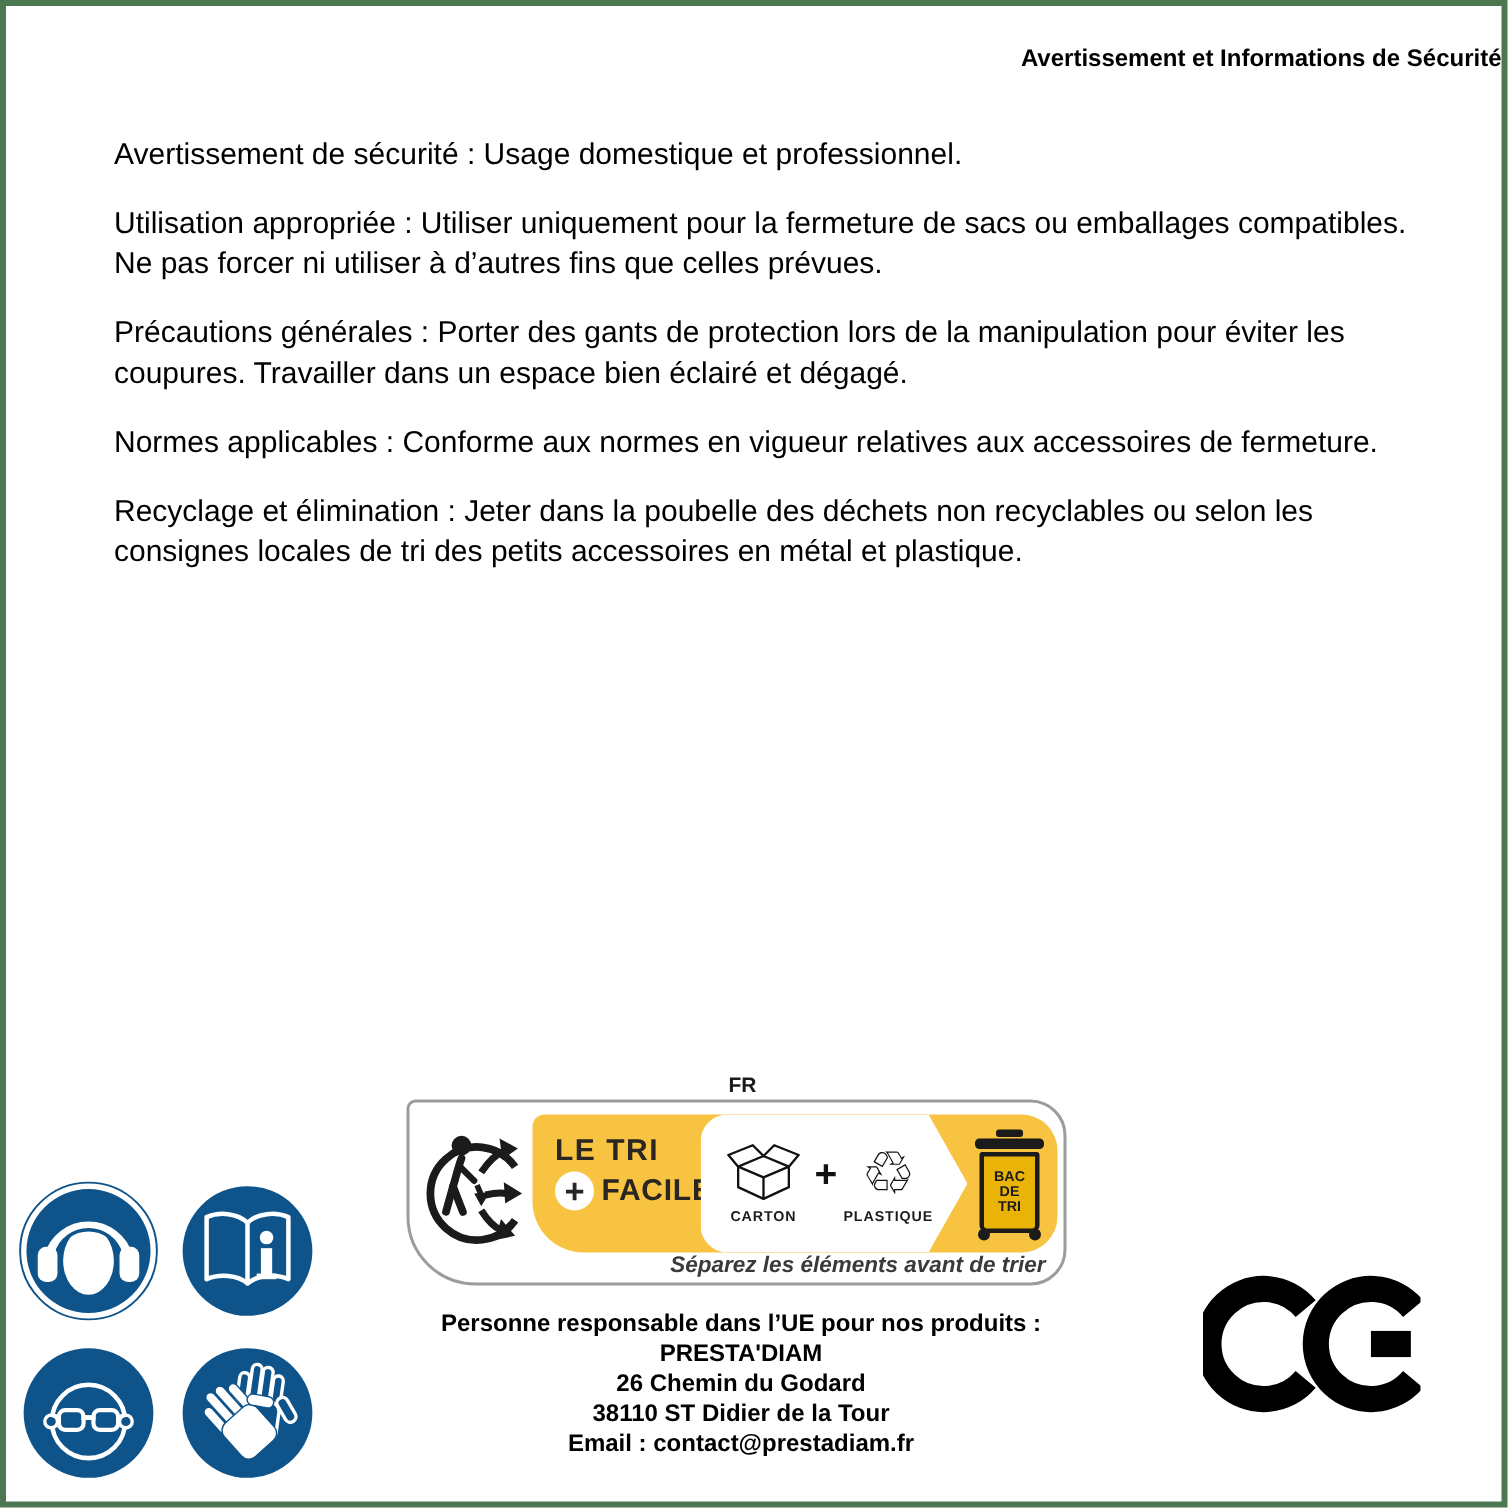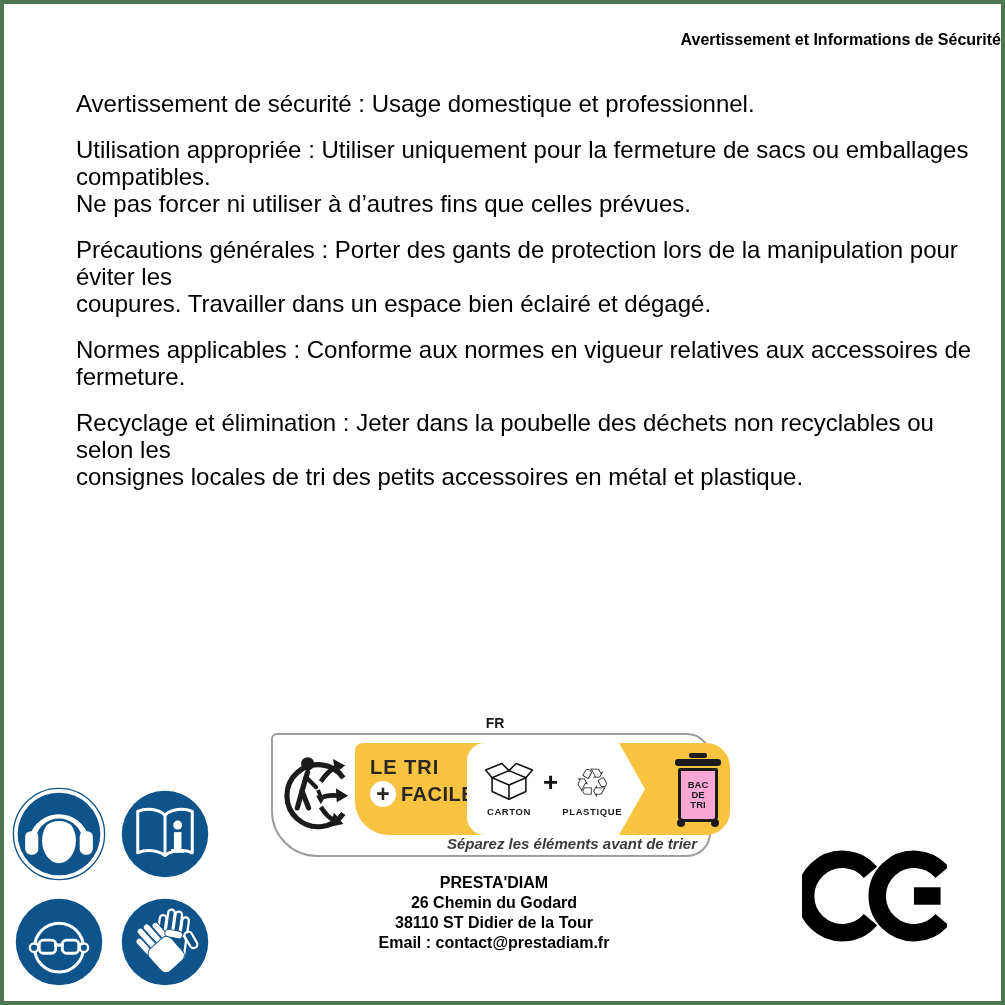--- a/index.html
+++ b/index.html
@@ -14,21 +14,21 @@
     color:#000;
   }
 
   .title {
     position:absolute; top:27px; left:0; right:0;
     text-align:right; font-size:16px; font-weight:bold;
   }
 
   .paragraphs {
     position:absolute; top:86px; left:72px; width:915px;
-    font-size:24px; line-height:27px;
+    font-size:20px; line-height:27px;
   }
   .paragraphs p { margin:0 0 19px 0; white-space:pre-line; }
 
   
   .icons-grid {
     position:absolute; left:8px; top:783px;
     display:grid; grid-template-columns:94px 94px; grid-auto-rows:94px;
     column-gap:12px; row-gap:14px;
   }
   .icon-cell svg { width:94px; height:94px; display:block; }
@@ -38,21 +38,21 @@
   .fr { font-size:14px; font-weight:bold; color:#1b1b1b; margin:0 0 2px 2px;text-align:center; }
   .label-box {
     position:relative; width:440px; height:124px; box-sizing:border-box;
     background:#fff; border:2px solid #9C9C9C;
     border-radius:6px 24px 24px 46px;
   }
   .triman { position:absolute; left:10px; top:9px; width:70px; height:94px; }
 
   .strip {
     position:absolute; left:82px; top:8px; width:350px; height:92px;
-    background:#F7C341; border-radius:8px 24px 24px 34px;padding-left:25px;
+    background:#F7C341; border-radius:8px 24px 24px 34px;
   }
   .brand { position:absolute; left:15px; top:13px; color:#2B2622; }
   .brand-line1 { font-size:20px; font-weight:bold; letter-spacing:1px; line-height:22px; }
   .brand-line2 { display:flex; align-items:center; margin-top:3px; }
   .plus-circle {
     width:26px; height:26px; border-radius:50%; background:#fff;
     display:flex; align-items:center; justify-content:center;
     font-size:23px; font-weight:bold; color:#2B2622; margin-right:5px; line-height:1;
   }
   .brand-line2 .facile { font-size:20px; font-weight:bold; letter-spacing:0.5px; }
@@ -67,21 +67,21 @@
   .mat-label { font-size:9.5px; font-weight:bold; letter-spacing:0.6px; color:#1b1b1b; margin-top:1px; }
   .carton-icon { width:52px; height:44px; }
   .recycle-glyph { font-size:40px; line-height:44px; height:44px; color:#111; }
   .mid-plus { font-size:26px; font-weight:bold; color:#111; margin:0 2px 14px 2px; }
 
   .bin { position:absolute; right:9px; top:10px; width:46px; height:72px; }
   .bin-handle { width:18px; height:5px; background:#1b1b1b; border-radius:2px; margin:0 auto; }
   .bin-lid { width:46px; height:7px; background:#1b1b1b; border-radius:3px; margin-top:1px; }
   .bin-body {
     width:34px; height:48px; margin:2px auto 0 auto; position:relative;
-    border:3px solid #1b1b1b; border-radius:2px 2px 5px 5px; background:#f9a8d4;
+    border:3px solid #1b1b1b; border-radius:2px 2px 5px 5px; background:#eab308;
     display:flex; flex-direction:column; align-items:center; justify-content:center;
     font-size:9.5px; line-height:10px; font-weight:bold; color:#1b1b1b;
   }
   .bin-body::before, .bin-body::after {
     content:""; position:absolute; bottom:-8px; width:8px; height:8px;
     background:#1b1b1b; border-radius:50%;
   }
   .bin-body::before { left:-4px; } .bin-body::after { right:-4px; }
 
   .tagline {
@@ -229,20 +229,21 @@
           <div>DE</div>
           <div>TRI</div>
         </div>
       </div>
     </div>
 
     <div class="tagline">Séparez les éléments avant de trier</div>
   </div>
 
   <div class="address">
+    <div>Personne responsable dans l’UE pour nos produits :</div>
     <div>PRESTA'DIAM</div>
     <div>26 Chemin du Godard</div>
     <div>38110 ST Didier de la Tour</div>
     <div>Email : contact@prestadiam.fr</div>
   </div>
 </div>
 
 <svg class="ce" viewBox="0 0 158 104">
   <path d="M74.6 26.3 A40 40 0 1 0 74.6 77.7" fill="none" stroke="#000" stroke-width="19"></path>
   <path d="M152.6 26.3 A40 40 0 1 0 152.6 77.7" fill="none" stroke="#000" stroke-width="19"></path>

